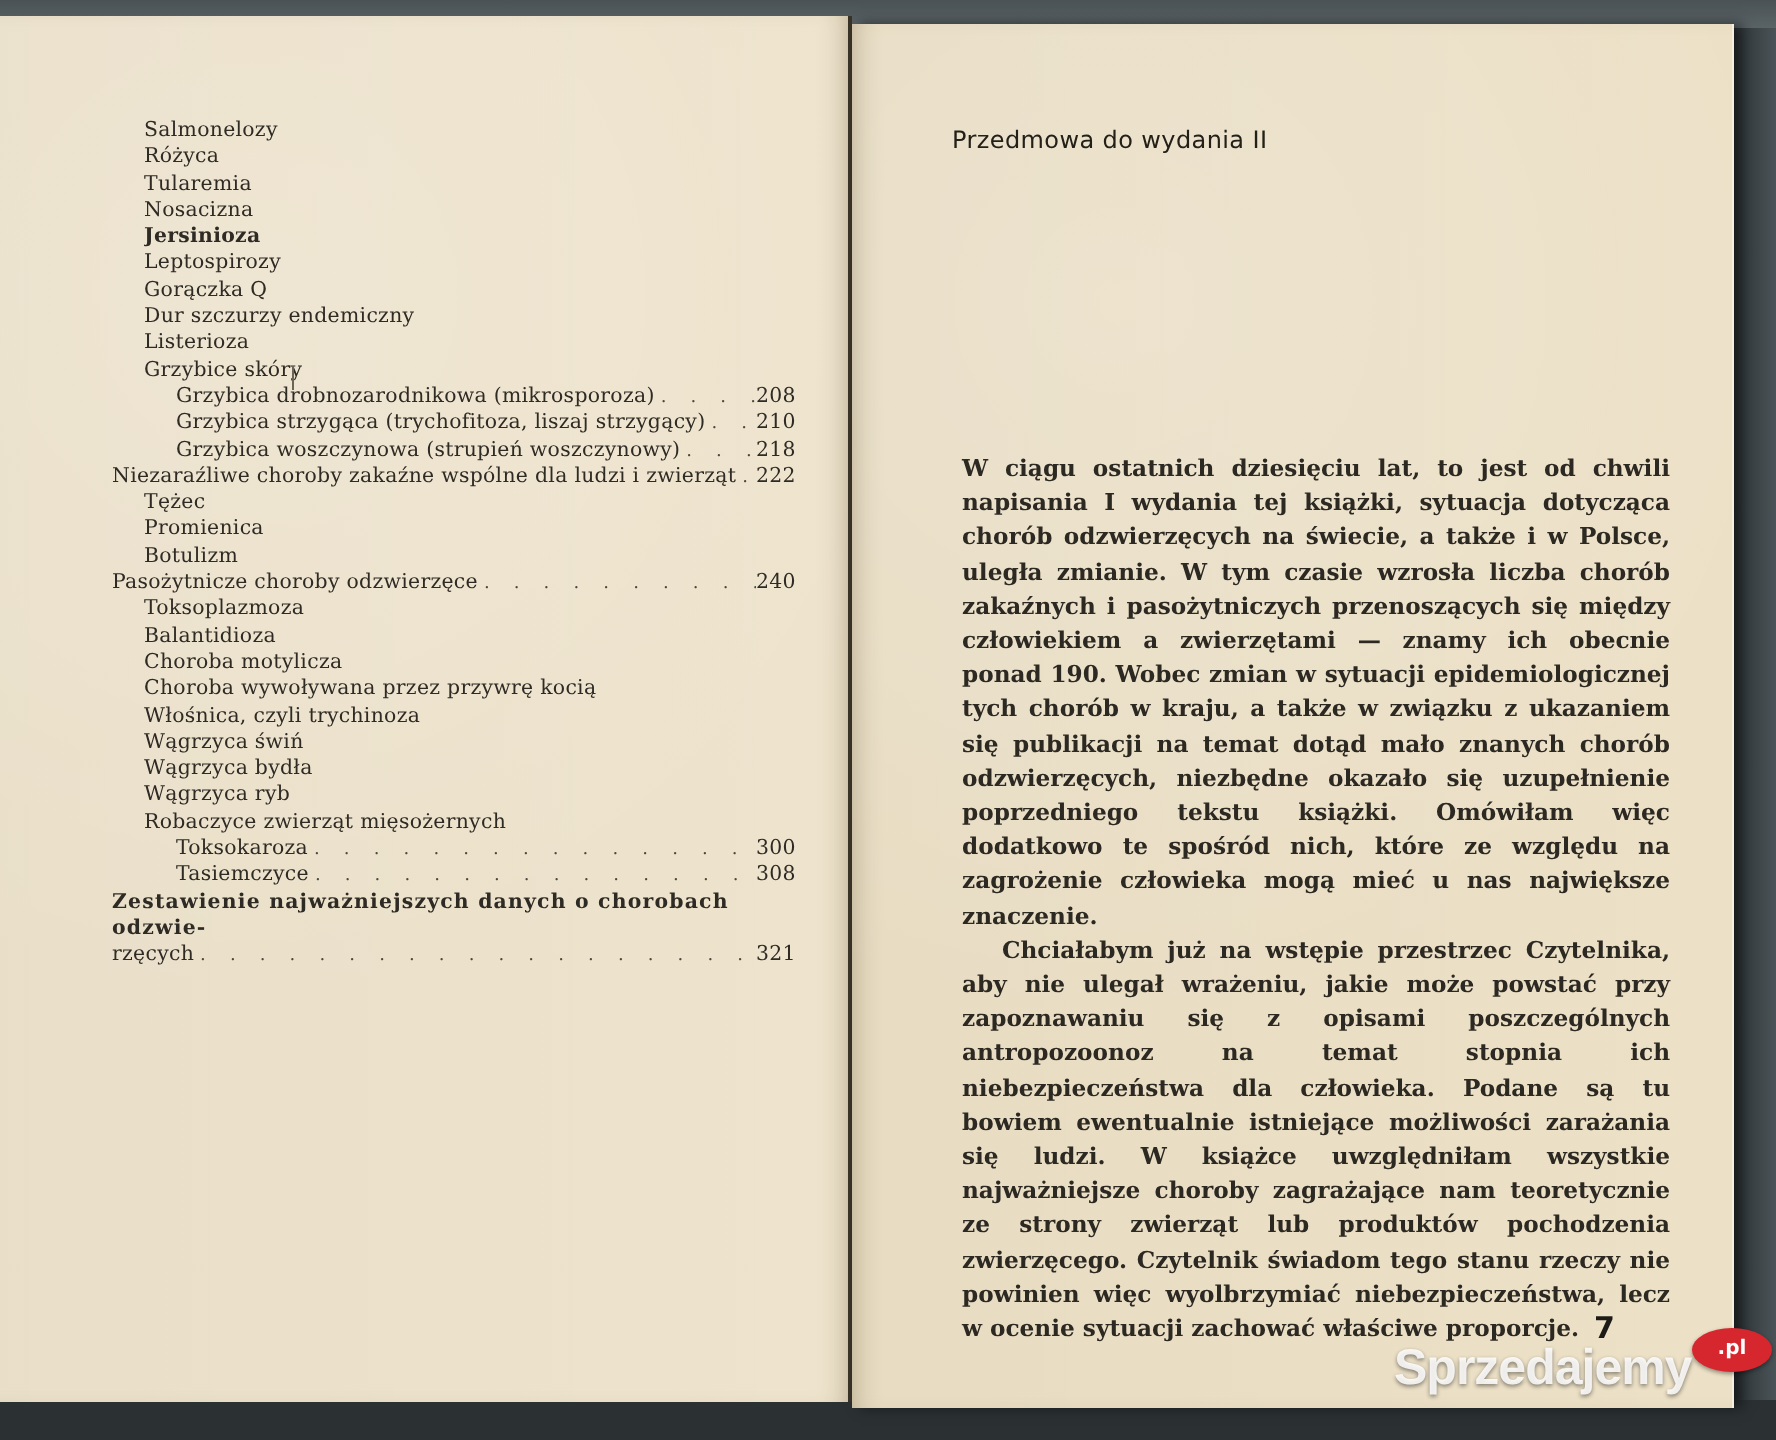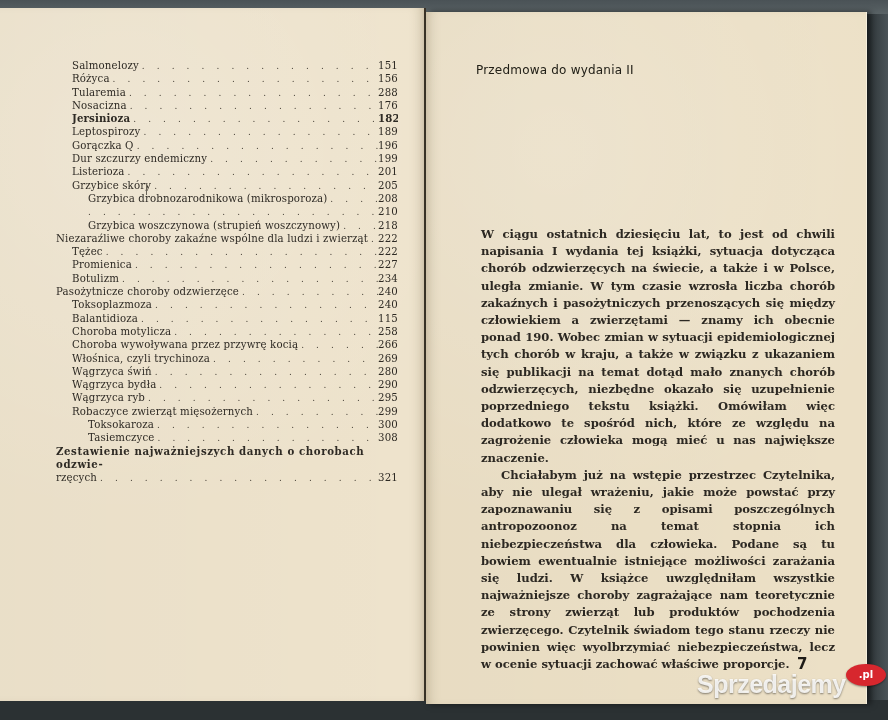--- a/index.html
+++ b/index.html
@@ -48,21 +48,21 @@
     display: flex; align-items: baseline; height: 13.3px; line-height: 13.3px;
     white-space: nowrap; overflow: hidden;
   }
   .toc-row .title { flex: 0 0 auto; padding-right: 3px; background: transparent; }
   .toc-row .dots {
     flex: 1 1 auto; overflow: hidden; color: #4c463c; letter-spacing: 4.6px;
     font-size: 9px;
   }
   .toc-row .pg { flex: 0 0 auto; width: 20px; text-align: left; }
   .toc-row.bold .title, .toc-row.bold .pg { font-weight: bold; }
-  .toc-row.l1 { padding-left: 0; }
+  .toc-row.l1 { padding-left: 0; flex-direction: column; }
   .toc-row.l2 { padding-left: 16px; }
   .toc-row.l0 { margin-left: -16px; }
   .toc-row.wrap { height: auto; display: block; white-space: normal; }
   .toc-row.wrap .first-line { display: block; letter-spacing: 0.6px; font-weight: bold; }
 
   
   .heading {
     position: absolute; left: 476px; top: 63px;
     font-family: "DejaVu Sans", sans-serif; font-size: 12px; color: #222018;
     letter-spacing: 0.2px;
@@ -155,20 +155,21 @@
     <span class="title">Grzybice skóry</span>
     <span class="dots"> . . . . . . . . . . . . . . . . . . . . . . . . . . . . . . . . . . . . . . . . . . . . . . . . . . . . . . . . . . . .</span>
     <span class="pg">205</span>
   </div>
     <div class="toc-row l2">
     <span class="title">Grzybica drobnozarodnikowa (mikrosporoza)</span>
     <span class="dots"> . . . . . . . . . . . . . . . . . . . . . . . . . . . . . . . . . . . . . . . . . . . . . . . . . . . . . . . . . . . .</span>
     <span class="pg">208</span>
   </div>
     <div class="toc-row l2">
+    <span class="title">Grzybica strzygąca (trychofitoza, liszaj strzygący)</span>
     <span class="dots"> . . . . . . . . . . . . . . . . . . . . . . . . . . . . . . . . . . . . . . . . . . . . . . . . . . . . . . . . . . . .</span>
     <span class="pg">210</span>
   </div>
     <div class="toc-row l2">
     <span class="title">Grzybica woszczynowa (strupień woszczynowy)</span>
     <span class="dots"> . . . . . . . . . . . . . . . . . . . . . . . . . . . . . . . . . . . . . . . . . . . . . . . . . . . . . . . . . . . .</span>
     <span class="pg">218</span>
   </div>
     <div class="toc-row l0">
     <span class="title">Niezaraźliwe choroby zakaźne wspólne dla ludzi i zwierząt</span>

